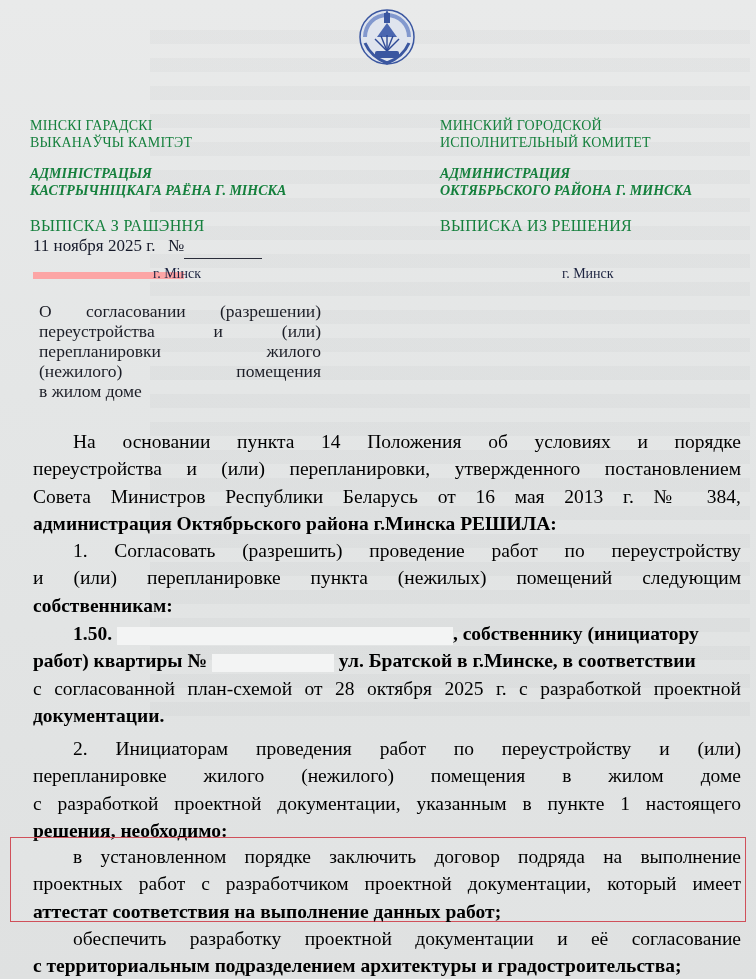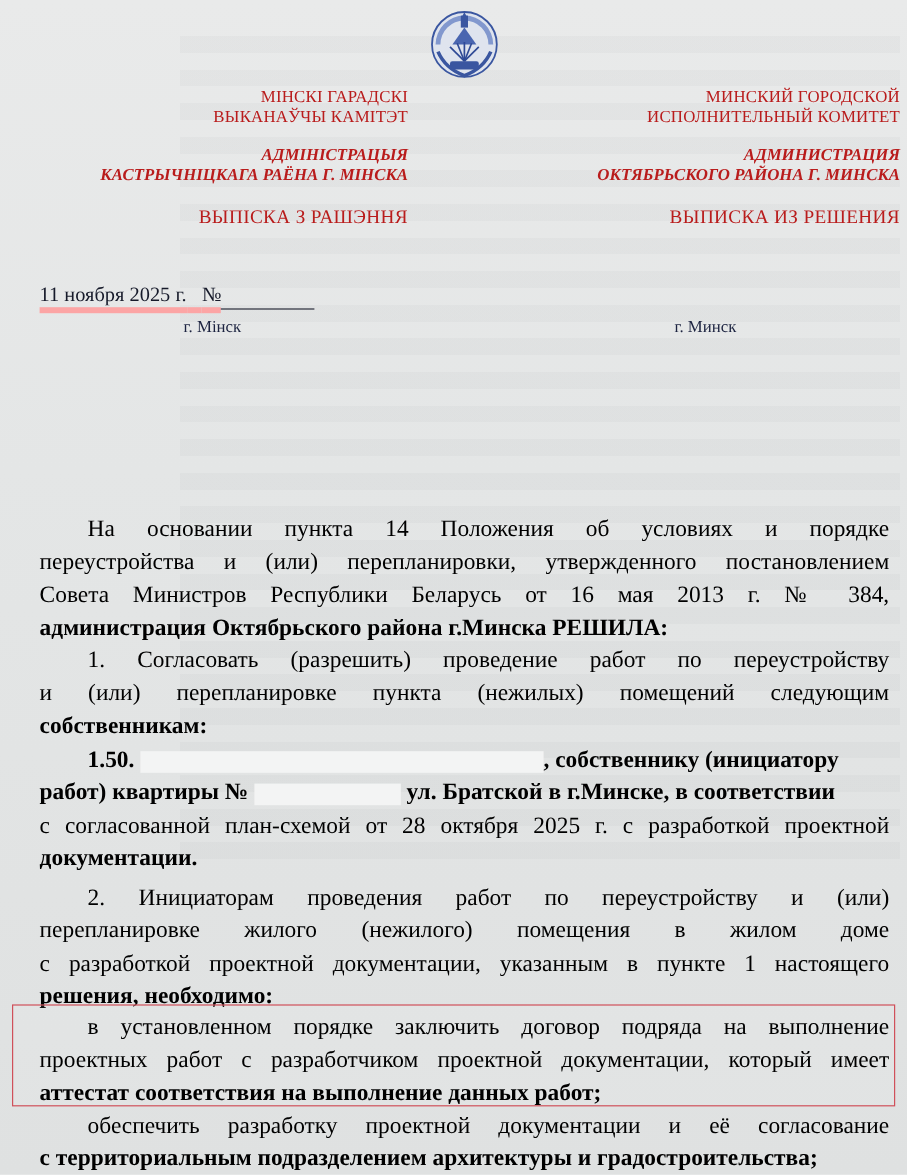--- a/index.html
+++ b/index.html
@@ -13,31 +13,31 @@
     .page { position: absolute; inset: 0; }
     .ghost {
       position: absolute; left: 150px; top: 30px; width: 600px; height: 700px;
       background:
         repeating-linear-gradient(180deg, rgba(120,125,130,0.05) 0px, rgba(120,125,130,0.05) 14px, transparent 14px, transparent 28px);
       pointer-events: none;
     }
     .emblem {
       position: absolute; left: 357px; top: 7px; width: 60px; height: 60px;
     }
-    .hdr { position: absolute; text-align: right; color: #b91c1c; }
+    .hdr { position: absolute; text-align: left; color: #15803d; margin-top: 44px; }
     .hdr-left { left: 30px; width: 310px; }
     .hdr-right { left: 440px; width: 310px; }
     .org { font-size: 14px; line-height: 17px; letter-spacing: 0.2px; }
     .admin { font-size: 14px; line-height: 17px; font-weight: bold; font-style: italic; }
     .title { font-size: 16px; letter-spacing: 0.3px; }
     .dateline {
       position: absolute; left: 33px; top: 236px; font-size: 17px;
       color: #161a2a;
     }
-    .dateline .u { border-bottom: 5px solid #fca5a5; padding-bottom: 1px; }
+    .dateline .u { border-bottom: 7px solid #fca5a5; padding-bottom: 17px; }
     .dateline .num-blank { display: inline-block; width: 78px; border-bottom: 1px solid #2a2d3a; height: 18px; vertical-align: bottom; }
     .city { position: absolute; font-size: 14px; color: #1c2340; }
     .subject {
       position: absolute; left: 39px; top: 301px; width: 282px;
       font-size: 17.5px; line-height: 20px; text-align: justify; text-align-last: left;
     }
     .subject span { display: block; }
     .subject .j { text-align: justify; text-align-last: justify; }
     .body-text {
       position: absolute; left: 33px; width: 708px;
@@ -97,20 +97,27 @@
     <div style="height:18px"></div>
     <div class="title">ВЫПИСКА ИЗ РЕШЕНИЯ</div>
   </div>
 
   <div class="dateline">
     <span class="u">11 ноября 2025 г.</span><span class="u">&nbsp;&nbsp;&nbsp;</span><span class="u">№</span><span class="num-blank"></span>
   </div>
   <div class="city" style="left:153px; top:266px">г. Мінск</div>
   <div class="city" style="left:562px; top:266px">г. Минск</div>
 
+  <div class="subject">
+    <span class="j">О согласовании (разрешении)</span>
+    <span class="j">переустройства и (или)</span>
+    <span class="j">перепланировки жилого</span>
+    <span class="j">(нежилого) помещения</span>
+    <span>в жилом доме</span>
+  </div>
 
   <div class="body-text" style="top:428px">
     <span class="line ind">На основании пункта 14 Положения об условиях и порядке</span>
     <span class="line">переустройства и (или) перепланировки, утвержденного постановлением</span>
     <span class="line">Совета Министров Республики Беларусь от 16 мая 2013 г. № 384,</span>
     <span class="line last">администрация Октябрьского района г.Минска РЕШИЛА:</span>
     <span class="line ind">1. Согласовать (разрешить) проведение работ по переустройству</span>
     <span class="line">и (или) перепланировке пункта (нежилых) помещений следующим</span>
     <span class="line last">собственникам:</span>
   </div>

